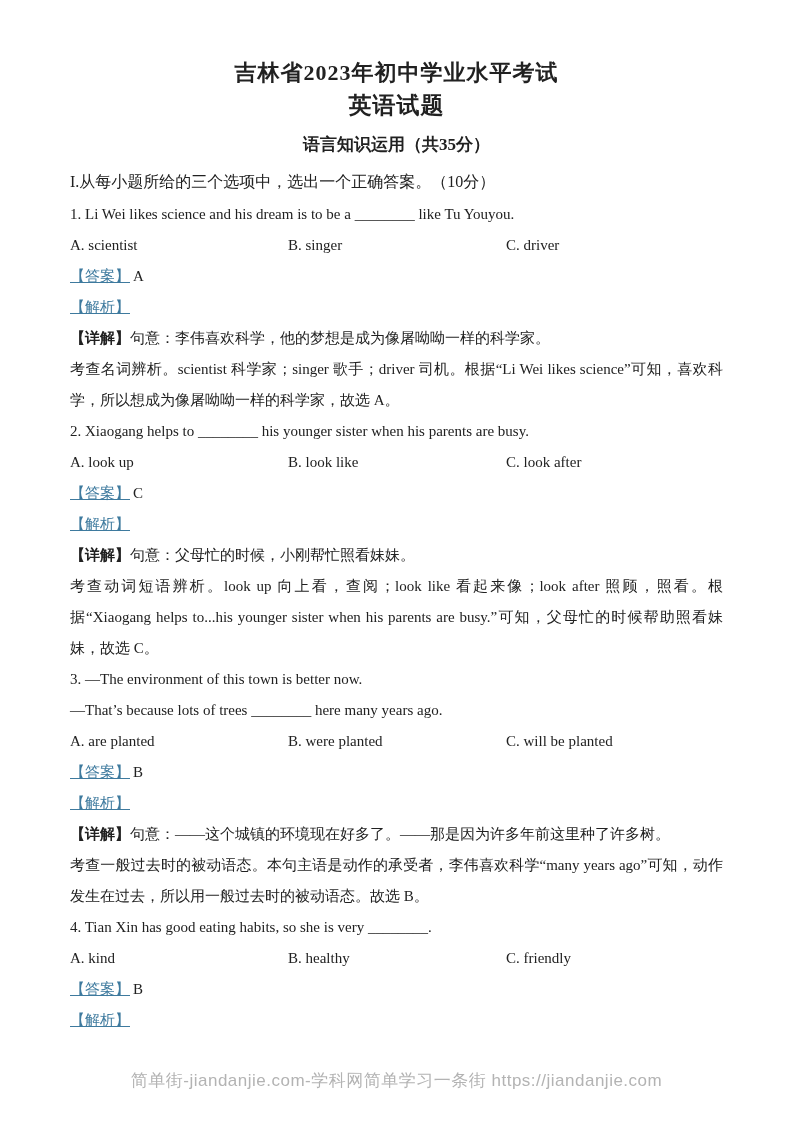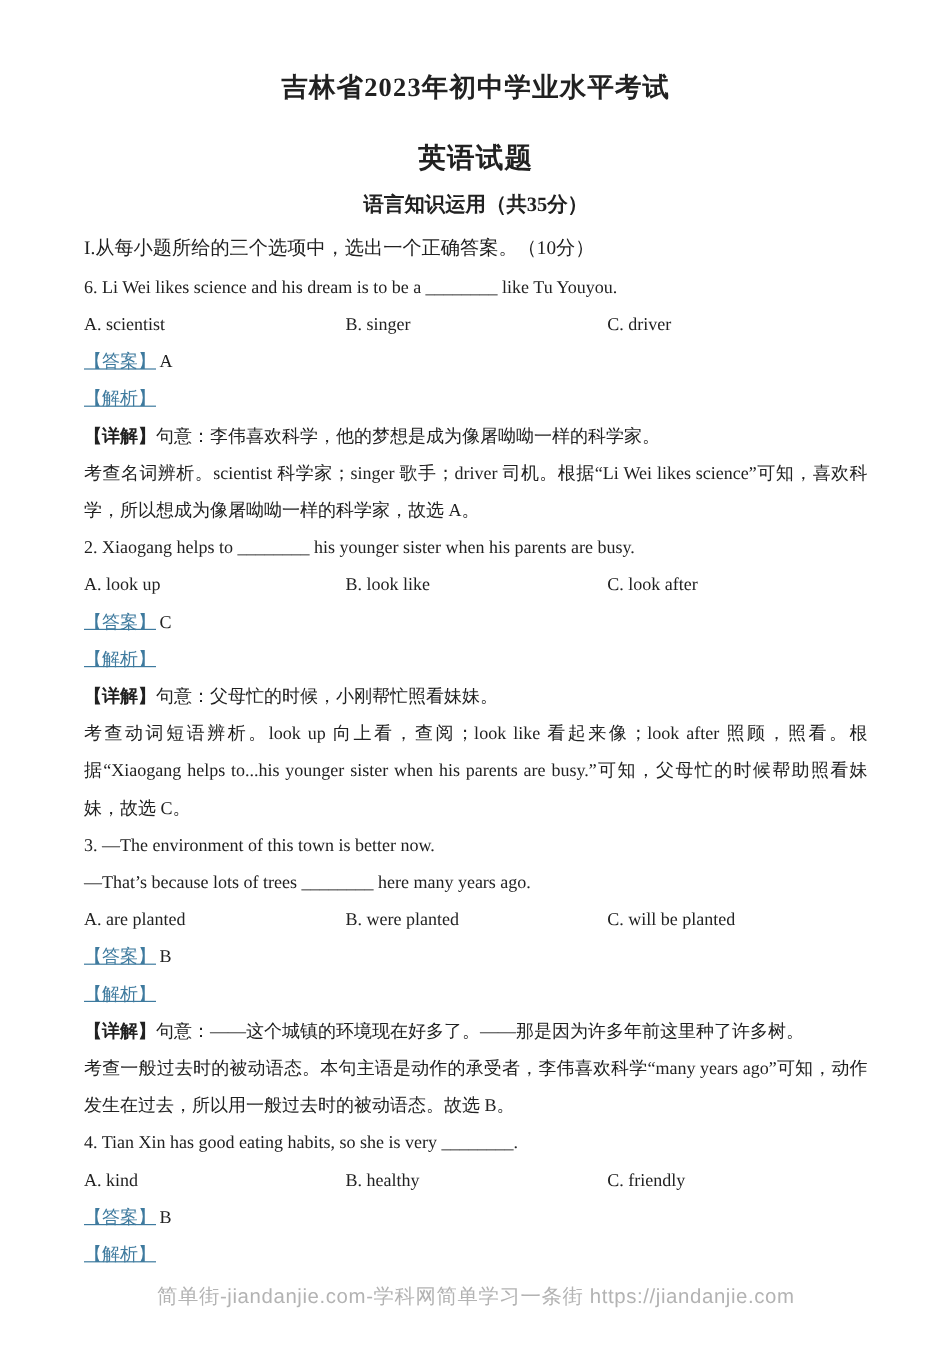--- a/index.html
+++ b/index.html
@@ -11,21 +11,21 @@
     position: relative;
     overflow: hidden;
   }
   .page { padding: 60px 70px 0 70px; }
 
   .exam-title {
     font-size: 22px;
     font-weight: bold;
     text-align: center;
     line-height: 1.2;
-    margin-bottom: 32px;
+    margin-bottom: 6px;
     letter-spacing: 1px;
   }
   .exam-subtitle {
     font-size: 23px;
     font-weight: bold;
     text-align: center;
     line-height: 1.2;
     margin-bottom: 14px;
     letter-spacing: 1px;
   }
@@ -74,21 +74,21 @@
 
 <div class="page">
   <h1 class="exam-title">吉林省2023年初中学业水平考试</h1>
   <h2 class="exam-subtitle">英语试题</h2>
   <h3 class="section-heading">语言知识运用（共35分）</h3>
   <p class="instruction">I.从每小题所给的三个选项中，选出一个正确答案。（10分）</p>
 
   <div id="questions">
   <div class="question">
     <div class="stems">
-          <p class="line stem">6. Li Wei likes science and his dream is to be a ________ like Tu Youyou.</p>
+          <p class="line stem">1. Li Wei likes science and his dream is to be a ________ like Tu Youyou.</p>
         </div>
     <div class="opts">
           <span class="opt">A. scientist</span>
           <span class="opt">B. singer</span>
           <span class="opt">C. driver</span>
         </div>
     <p class="line ans-line"><span class="blue-label answer-label">【答案】</span><span class="ans-letter answer-letter">A</span></p>
     <p class="line blue-label analysis-label">【解析】</p>
     <div class="expl">
           <p class="line expl-p"><span class="detail-label">【详解】</span>句意：李伟喜欢科学，他的梦想是成为像屠呦呦一样的科学家。</p>

